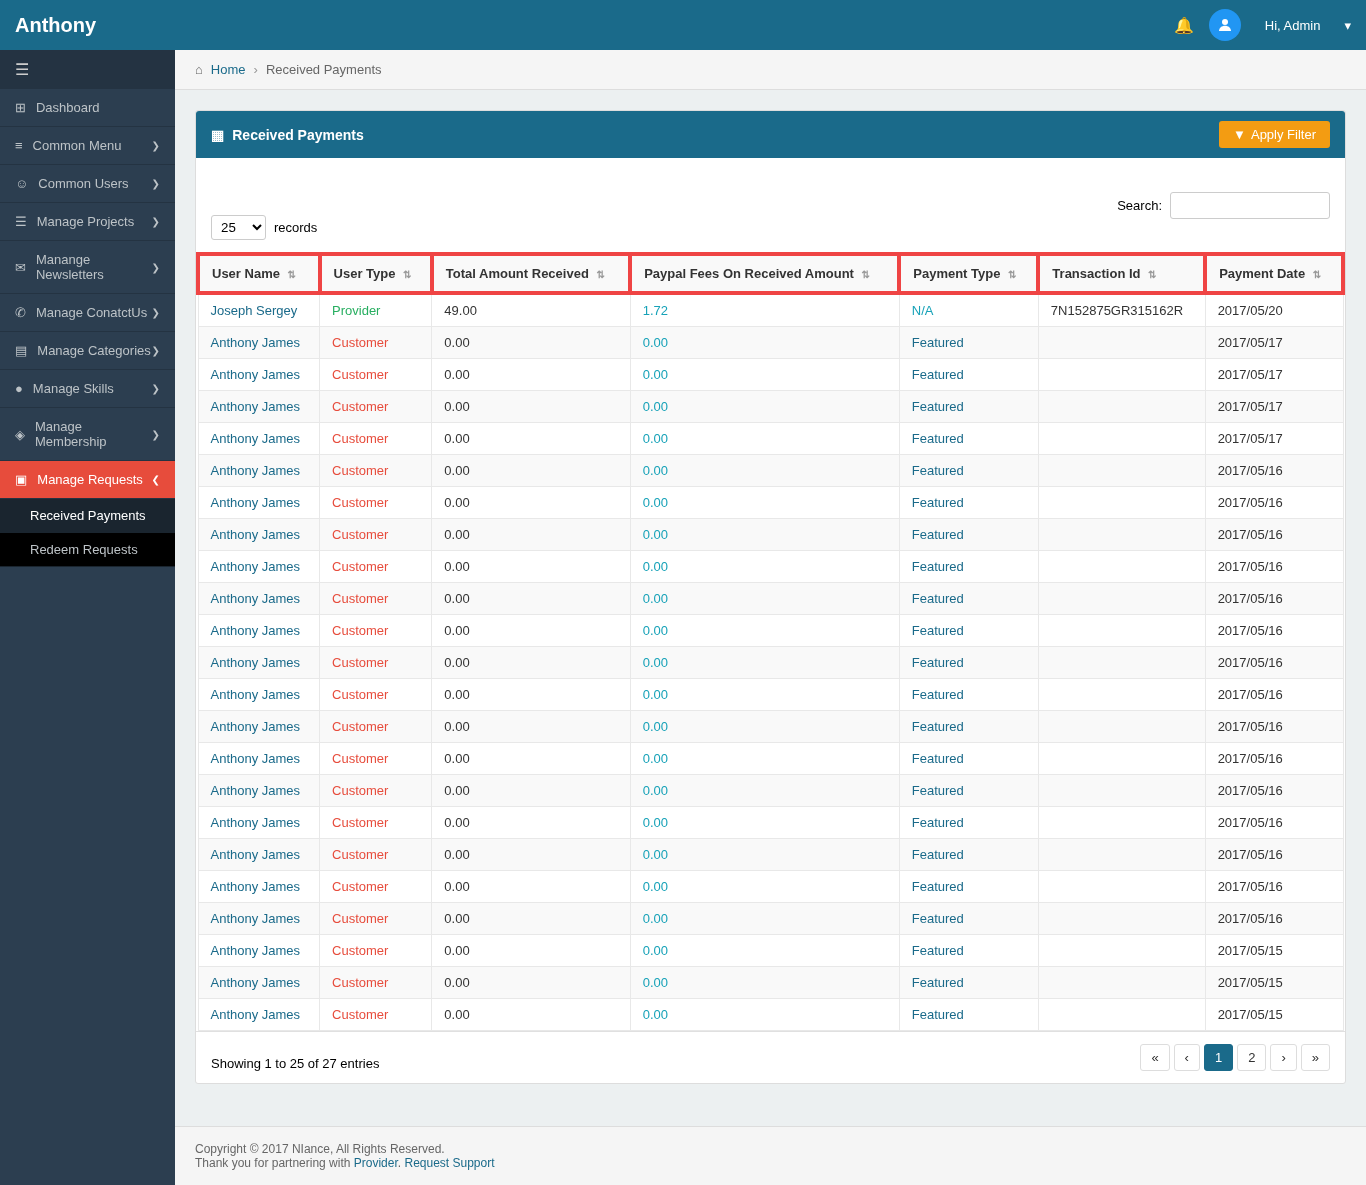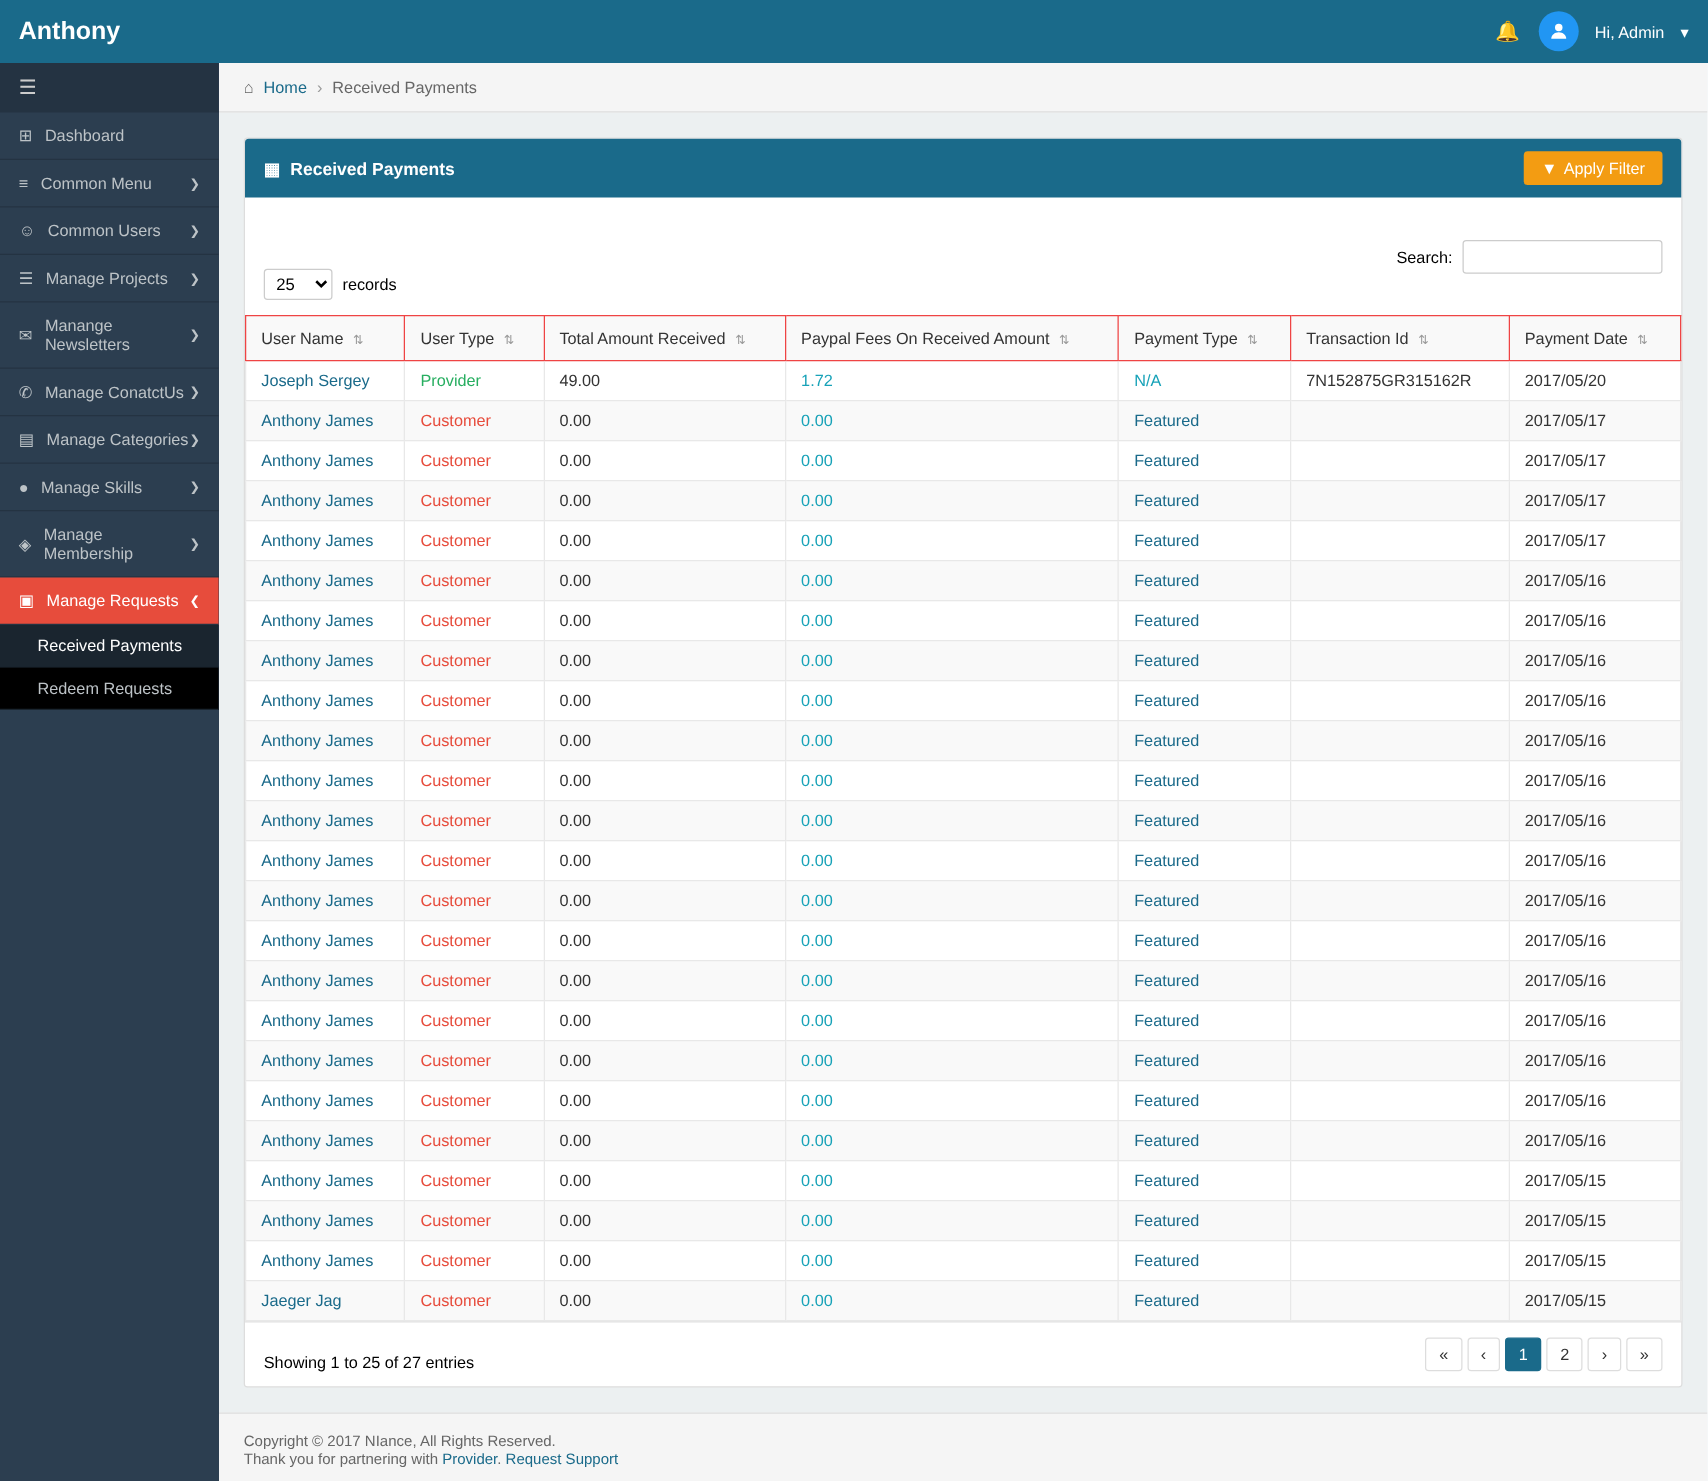--- a/index.html
+++ b/index.html
@@ -14,21 +14,21 @@
       padding: 0 15px;
       color: white;
       justify-content: space-between;
       position: fixed;
       top: 0; left: 0; right: 0;
       z-index: 100;
     }
     .navbar-brand { font-size: 20px; font-weight: bold; color: white; }
     .navbar-right { display: flex; align-items: center; gap: 15px; }
     .navbar-right .bell { font-size: 16px; cursor: pointer; }
-    .navbar-right .user-info { display: flex; align-items: center; gap: 13px; cursor: pointer; }
+    .navbar-right .user-info { display: flex; align-items: center; gap: 24px; cursor: pointer; }
     .navbar-right .user-avatar { width: 32px; height: 32px; background: #2196F3; border-radius: 50%; display: flex; align-items: center; justify-content: center; }
 
     
     .sidebar {
       width: 175px;
       background: #2c3e50;
       position: fixed;
       top: 50px;
       left: 0;
       bottom: 0;
@@ -137,24 +137,24 @@
       border: 1px solid #ccc;
       padding: 5px 10px;
       border-radius: 3px;
       width: 160px;
     }
 
     
     .data-table { width: 100%; border-collapse: collapse; }
     .data-table th {
       background: #f9f9f9;
-      border: 1px solid #ef4444;
+      border: 4px solid #ef4444;
       padding: 10px 12px;
       text-align: left;
-      font-weight: 400;
+      font-weight: 700;
       color: #333;
       white-space: nowrap;
     }
     .data-table th .sort-icon { color: #999; margin-left: 4px; font-size: 10px; }
     .data-table td {
       border: 1px solid #e8e8e8;
       padding: 8px 12px;
       color: #333;
     }
     .data-table tr:nth-child(even) td { background: #f9f9f9; }
@@ -553,29 +553,20 @@
     </tr>
             <tr>
       <td class="link-blue" style="color:#1a6a8a">Anthony James</td>
       <td style="color:#e74c3c">Customer</td>
       <td>0.00</td>
       <td style="color:#17a2b8">0.00</td>
       <td style="color:#1a6a8a">Featured</td>
       <td></td>
       <td>2017/05/15</td>
     </tr>
-            <tr>
-      <td class="link-blue" style="color:#1a6a8a">Jaeger Jag</td>
-      <td style="color:#e74c3c">Customer</td>
-      <td>0.00</td>
-      <td style="color:#17a2b8">0.00</td>
-      <td style="color:#1a6a8a">Featured</td>
-      <td></td>
-      <td>2017/05/15</td>
-    </tr>
           </tbody>
       </table>
 
       <div class="table-footer">
         <span>Showing 1 to 25 of 27 entries</span>
         <div class="pagination">
           <button class="page-btn">«</button>
           <button class="page-btn">‹</button>
           <button class="page-btn active">1</button>
           <button class="page-btn">2</button>

